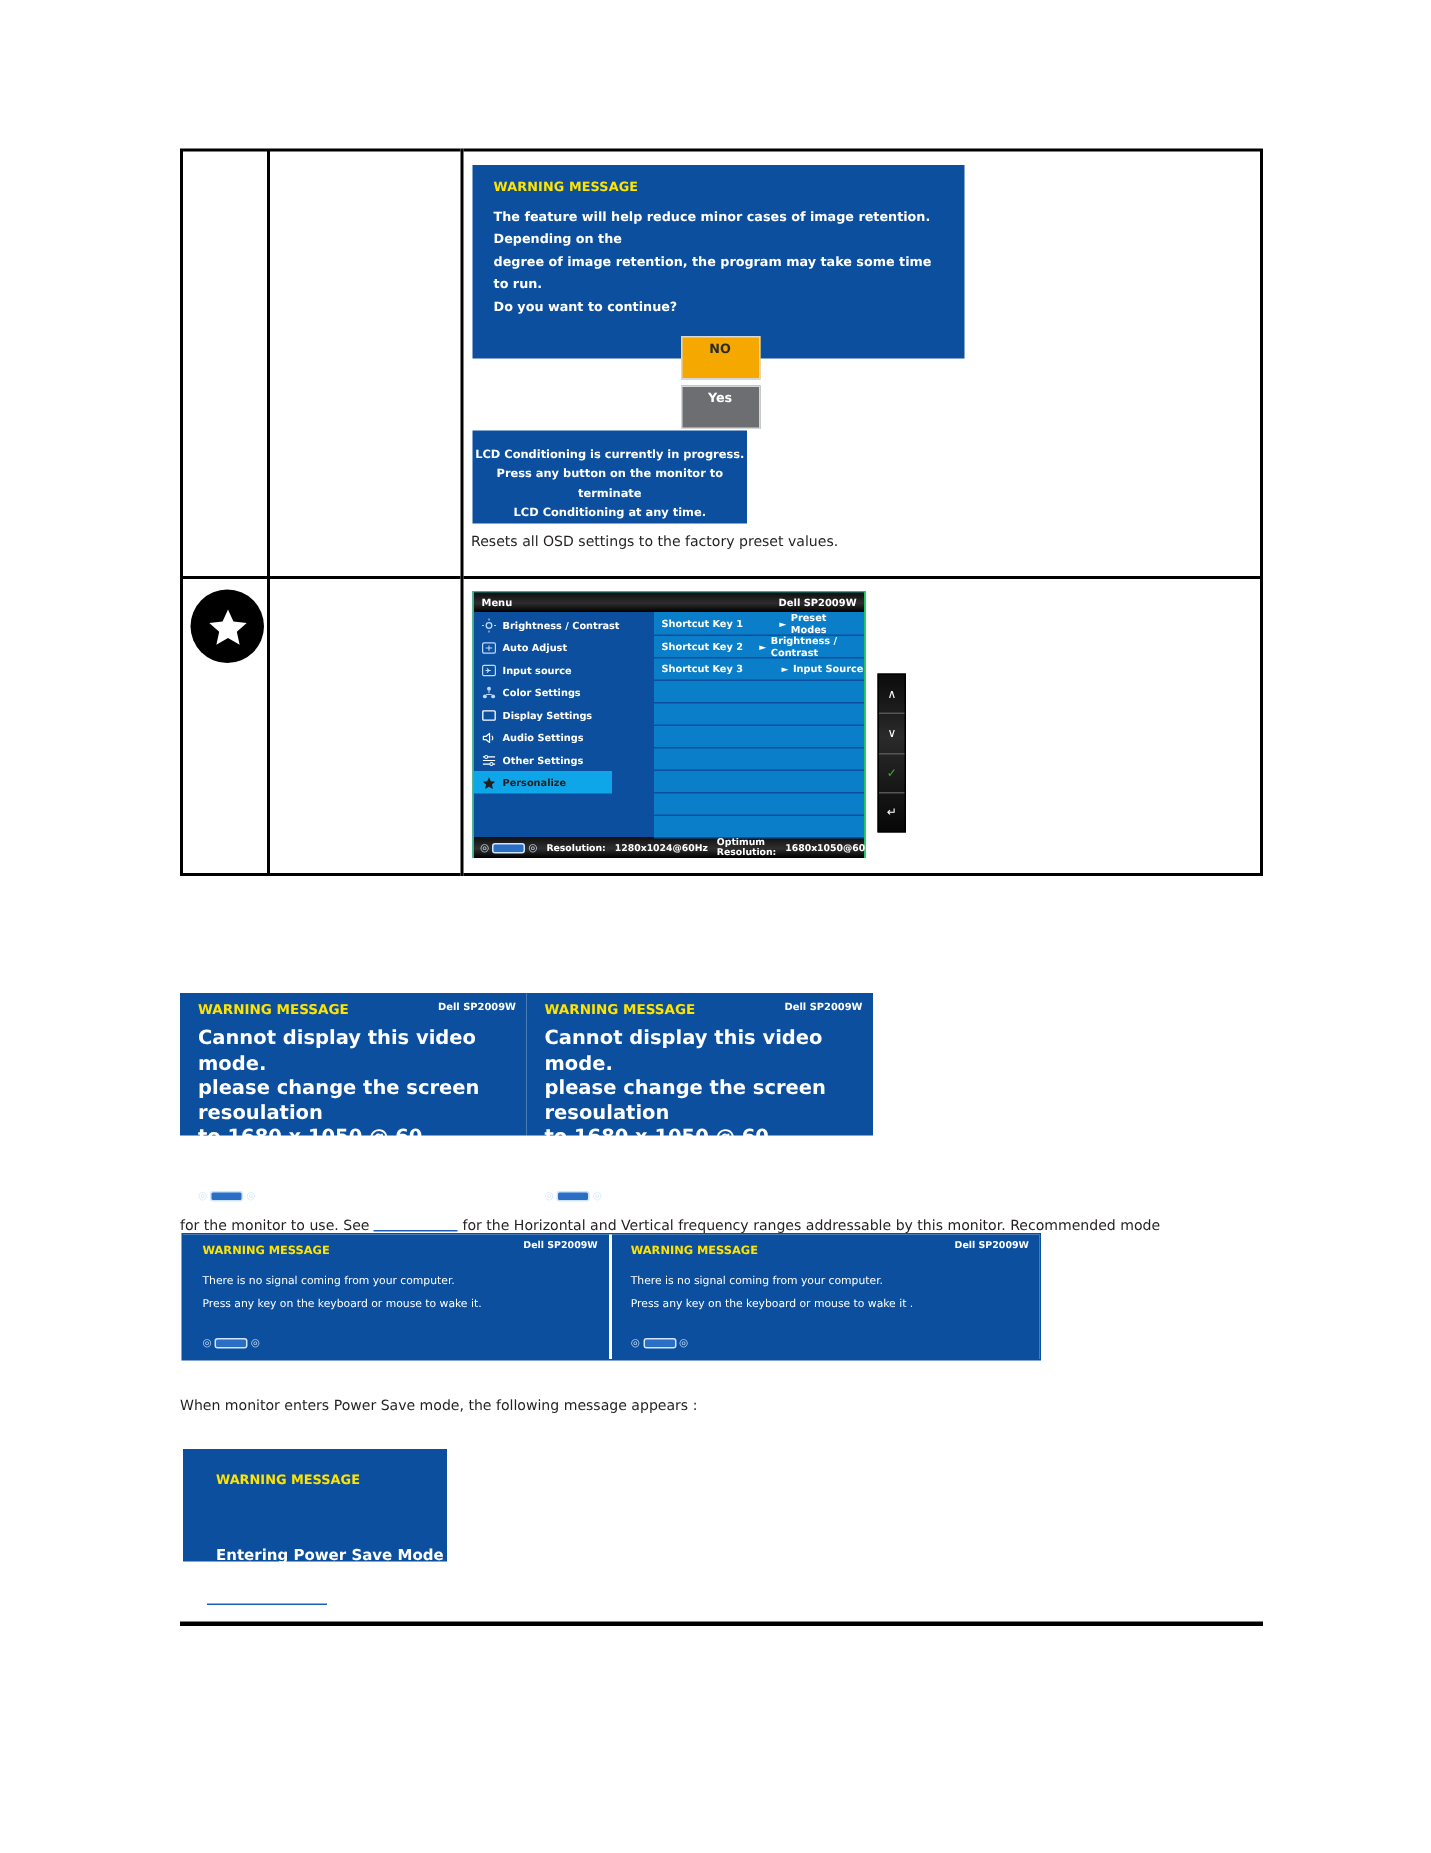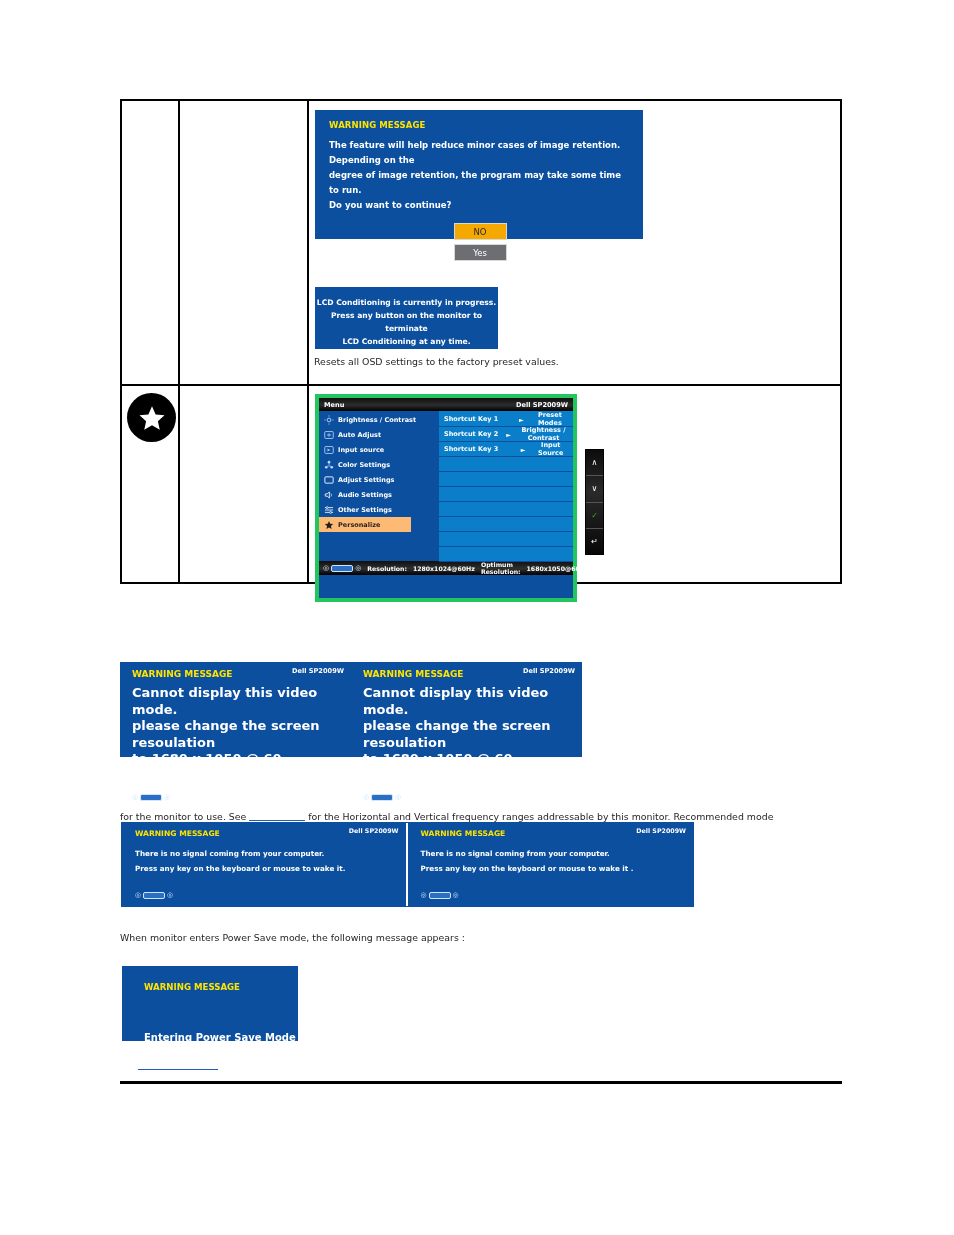--- a/index.html
+++ b/index.html
@@ -67,24 +67,24 @@
     width: 328px;
     height: 129px;
     background: #0b4f9e;
     padding: 10px 12px 0 14px;
   }
   .warn-retention .t { font-size: 8.5px; letter-spacing: .1px; margin-bottom: 8px; }
   .warn-retention .b { font-size: 8.5px; line-height: 15px; }
   .btn-row { text-align:center; margin-top: 7px; }
   .osd-btn {
     display:inline-block;
-    width: 53px; height: 17px;
+    width: 53px; height: 29px;
     line-height: 17px;
     text-align:center;
-    font-size: 8.5px; font-weight: normal;
+    font-size: 8.5px; font-weight: bold;
     border: 1px solid #d8d8d8;
   }
   .osd-btn.no  { background:#f5a800; color:#2b2b2b; }
   .osd-btn.yes { background:#6d6e71; color:#ffffff; margin-top:4px; }
 
   .warn-cond {
     position:absolute;
     left: 6px; top: 186px;
     width: 183px; height: 62px;
     background:#0b4f9e;
@@ -99,23 +99,23 @@
     font-size: 9.4px;
     color:#231f20;
     font-family: "DejaVu Sans", "Liberation Sans", sans-serif;
   }
 
   
   .osd-menu-wrap { position: relative; height: 196px; padding: 8px 0 0 6px; }
   .osd-menu {
     position: relative;
     width: 262px;
-    height: 208px;
+    height: 178px;
     background: #0b4f9e;
-    border: 4px solid #22c55e;
+    border: 1px solid #22c55e;
   }
   .osd-head {
     height: 13px;
     background: linear-gradient(180deg,#0f0f0f 0%, #2d2d2d 55%, #000 100%);
     color:#ffffff;
     font-size: 6.6px;
     font-weight:bold;
     display:flex; align-items:center; justify-content:space-between;
     padding: 0 5px;
   }
@@ -123,35 +123,35 @@
   .osd-nav { width: 92px; background:#0b4f9e; padding-top:1px; }
   .osd-nav-item {
     height: 15px;
     display:flex; align-items:center;
     padding-left: 4px;
     font-size: 6.5px;
     color:#ffffff;
     font-weight:bold;
     white-space: nowrap;
   }
-  .osd-nav-item.sel { background:#fdba74; color:#231f20; }
+  .osd-nav-item.sel { background:#0ea5e9; color:#231f20; }
   .osd-nav-item .ico {
     width: 11px; height: 11px; margin-right:4px;
     display:flex; align-items:center; justify-content:center; flex:0 0 auto;
   }
   .osd-pane { flex:1; background:#0a7ec8; padding-top:1px;margin-left:28px; }
   .osd-pane-row {
     height: 15px;
     border-bottom: 1px solid #0b4f9e;
     display:flex; align-items:center;
     font-size: 6.5px; font-weight:bold; color:#ffffff;
     padding-left: 5px;
   }
   .osd-pane-row .rk { width: 80px; }
-  .osd-pane-row .rv { display:flex; align-items:center;text-align:center; }
+  .osd-pane-row .rv { display:flex; align-items:center; }
   .osd-pane-row .rv .arw { margin-right:3px; font-size:6px; }
   .osd-foot {
     height: 14px;
     background: linear-gradient(180deg,#101010 0%, #2f2f2f 55%, #000 100%);
     color:#ffffff; font-size:6.2px; font-weight:bold;
     display:flex; align-items:center; gap:6px;
     padding: 0 4px;
   }
   .osd-foot .lbl { color:#ffffff; }
   .osd-foot .val { color:#ffffff; }
@@ -229,21 +229,21 @@
     border: 1px solid #0b4f9e;
   }
   .pair2 > div {
     width: 286px; height: 83px;
     background:#0b4f9e; position:relative;
     padding: 6px 0 0 13px;
   }
   .pair2 > div:first-child { border-right: 2px solid #ffffff; }
   .pair2 .model { position:absolute; right:7px; top:4px; font-size:6.3px; font-weight:bold; color:#ffffff; }
   .pair2 .wm { font-size:7.6px; color:#ffe400; font-weight:bold; margin-bottom:8px; }
-  .pair2 .ln { font-size:7.2px; color:#ffffff; font-weight:bold; line-height:15px; }
+  .pair2 .ln { font-size:7.2px; color:#ffffff; font-weight:normal; line-height:15px; }
   .pair2 .conn { position:absolute; left:13px; bottom:7px; }
 
   
   .psave {
     position:absolute; left:122px; top:966px;
     width: 176px; height: 75px;
     background:#0b4f9e;
     padding: 16px 0 0 22px;
   }
   .psave .wm { font-size:8.6px; color:#ffe400; font-weight:bold; margin-bottom:8px; }
@@ -369,21 +369,21 @@
                 </span>
                 <span>Color Settings</span>
               </div>
 
               <div class="osd-nav-item">
                 <span class="ico">
                   <svg width="10" height="10" viewBox="0 0 16 16">
                         <rect x="1.4" y="3" width="13.2" height="10" rx="1" fill="none" stroke="#ffffff" stroke-width="1.4"></rect>
                       </svg>
                 </span>
-                <span>Adjust Settings</span>
+                <span>Display Settings</span>
               </div>
 
               <div class="osd-nav-item">
                 <span class="ico">
                   <svg width="10" height="10" viewBox="0 0 16 16">
                         <path d="M2 6.2h3l3.6-3v9.6L5 9.8H2z" fill="none" stroke="#ffffff" stroke-width="1.3" stroke-linejoin="round"></path>
                         <path d="M11 5.6c1.3 1.4 1.3 3.4 0 4.8" fill="none" stroke="#ffffff" stroke-width="1.1"></path>
                       </svg>
                 </span>
                 <span>Audio Settings</span>

